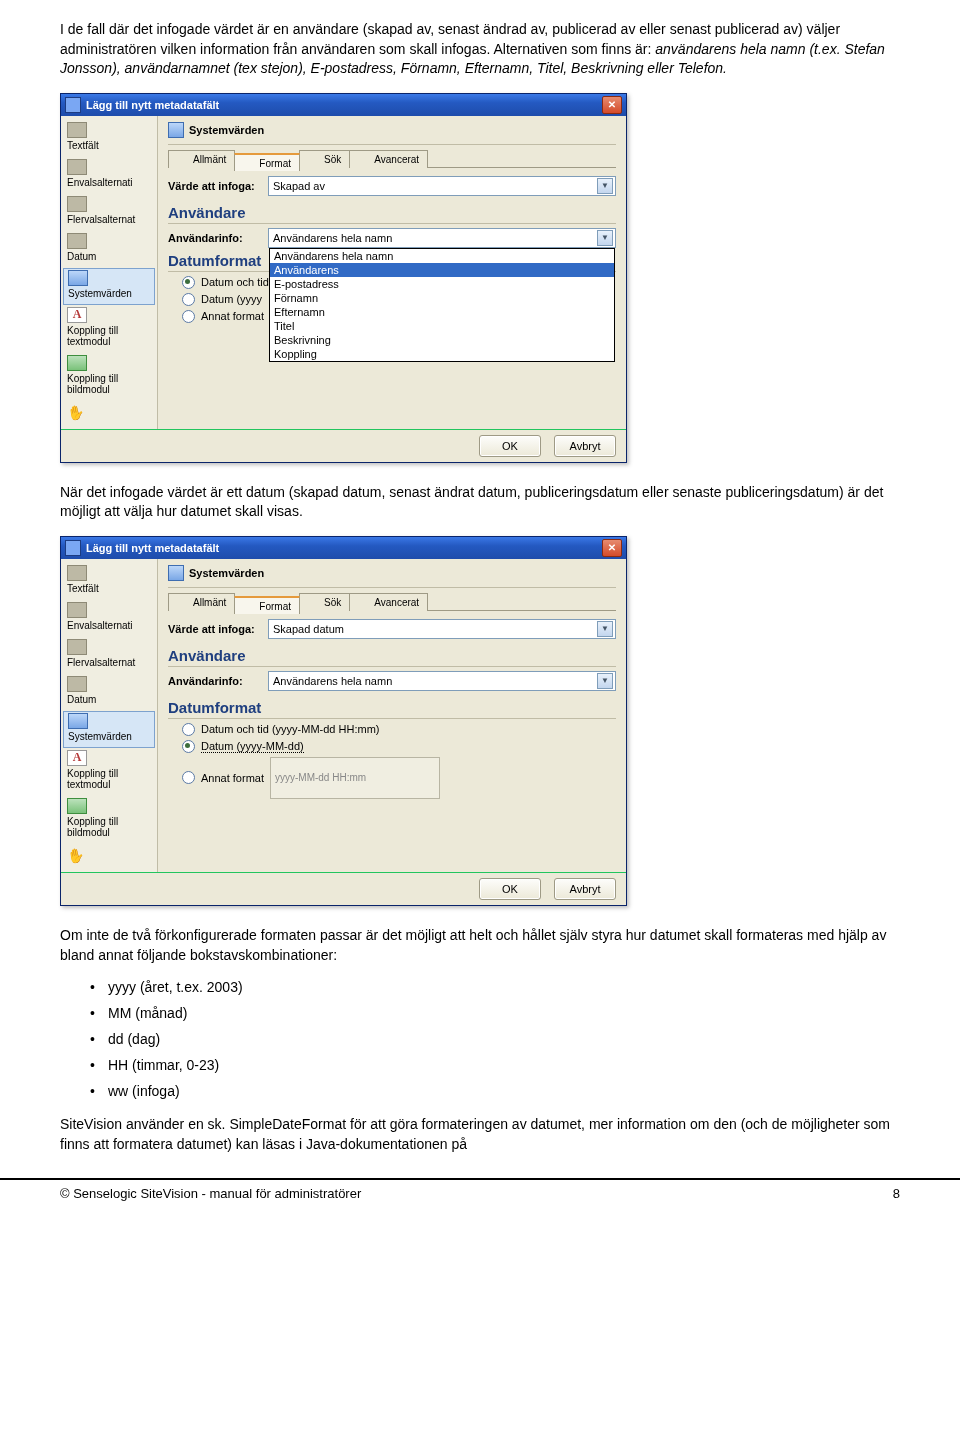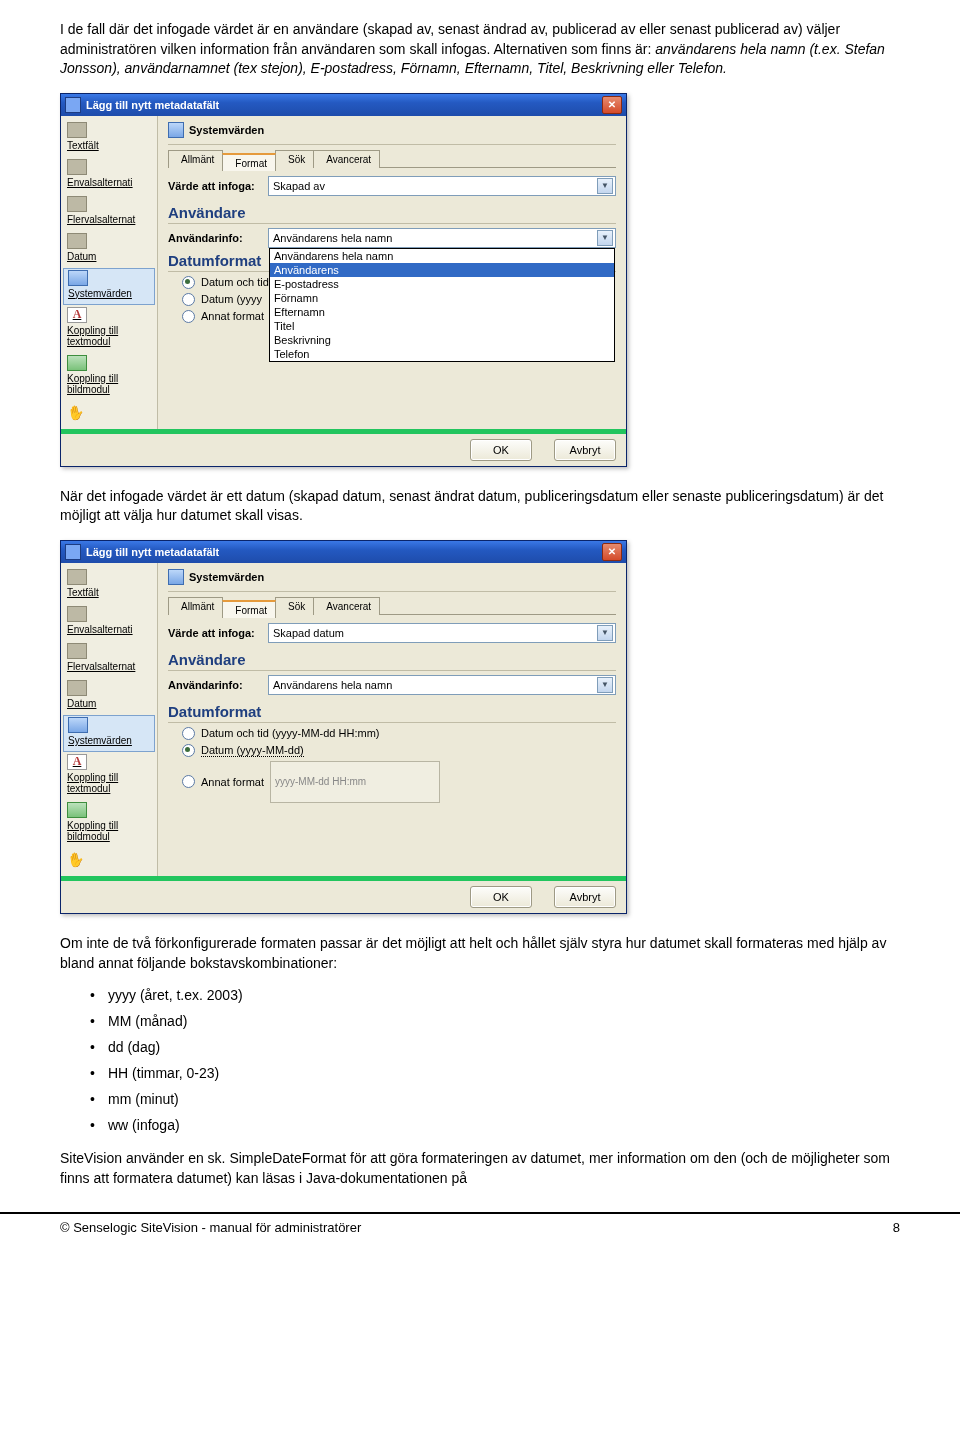--- a/index.html
+++ b/index.html
@@ -78,21 +78,20 @@
 
   .dialog-body {
     display: flex;
     background: #ece9d8;
   }
   .sidebar {
     width: 96px;
     background: #f0eee1;
     border-right: 1px solid #c0bca6;
     padding: 4px 0;
-    text-decoration: underline;
   }
   .sb-item {
     padding: 2px 6px 6px 6px;
     text-align: left;
     font-size: 10px;
   }
   .sb-item.sel {
     background: #d6e6f6;
     border: 1px solid #7da2ce;
     margin: 0 2px;
@@ -151,21 +150,21 @@
     border: 1px solid #3e6db0;
   }
 
   .tabs {
     display: flex;
     border-bottom: 1px solid #9e9a85;
     margin-bottom: 8px;
     font-size: 10px;
   }
   .tab {
-    padding: 3px 8px 2px 12px;
+    padding: 3px 8px 2px 24px;
     background: #ece9d8;
     border: 1px solid #9e9a85;
     border-bottom: none;
     margin-right: -1px;
     position: relative;
     top: 1px;
     color: #000;
   }
   .tab.active {
     background: #f8f6ed;
@@ -259,25 +258,25 @@
     padding: 1px 4px;
     font-size: 11px;
   }
   .dropdown-list .opt.hl {
     background: #316ac5;
     color: #fff;
   }
 
   .dialog-buttons {
     height: 32px;
-    border-top: 5px solid #22c55e;
+    border-top: 1px solid #22c55e;
     display: flex;
     align-items: center;
     justify-content: flex-end;
-    gap: 22px;
+    gap: 13px;
     padding: 0 10px;
     background: #ece9d8;
   }
   .btn {
     min-width: 60px;
     height: 20px;
     background: linear-gradient(#fdfdfb,#ece9d8);
     border: 1px solid #9e9a85;
     border-radius: 3px;
     font-size: 11px;
@@ -352,21 +351,21 @@
             <span>Användarens hela namn</span>
             <div class="arrow">▼</div>
             <div class="dropdown-list">
               <div class="opt">Användarens hela namn</div>
               <div class="opt hl">Användarens</div>
               <div class="opt">E-postadress</div>
               <div class="opt">Förnamn</div>
               <div class="opt">Efternamn</div>
               <div class="opt">Titel</div>
               <div class="opt">Beskrivning</div>
-              <div class="opt">Telefon</div>
+              <div class="opt">Koppling</div>
             </div>
           </div>
         </div>
 
         <div class="section-hdr" style="margin-top:4px;">Datumformat</div>
         <div class="radio-line">
           <div class="radio checked"></div>
           <span>Datum och tid</span>
         </div>
         <div class="radio-line">
@@ -462,21 +461,20 @@
     </div>
   </div>
 
   <p>Om inte de två förkonfigurerade formaten passar är det möjligt att helt och hållet själv styra hur datumet skall formateras med hjälp av bland annat följande bokstavskombinationer:</p>
 
   <ul class="bullets">
     <li>yyyy (året, t.ex. 2003)</li>
     <li>MM (månad)</li>
     <li>dd (dag)</li>
     <li>HH (timmar, 0-23)</li>
-    <li>mm (minut)</li>
     <li>ww (infoga)</li>
   </ul>
 
   <p>SiteVision använder en sk. SimpleDateFormat för att göra formateringen av datumet, mer information om den (och de möjligheter som finns att formatera datumet) kan läsas i Java-dokumentationen på</p>
 
 </div>
 
 <div class="footer">
   <span>© Senselogic SiteVision - manual för administratörer</span>
   <span>8</span>

